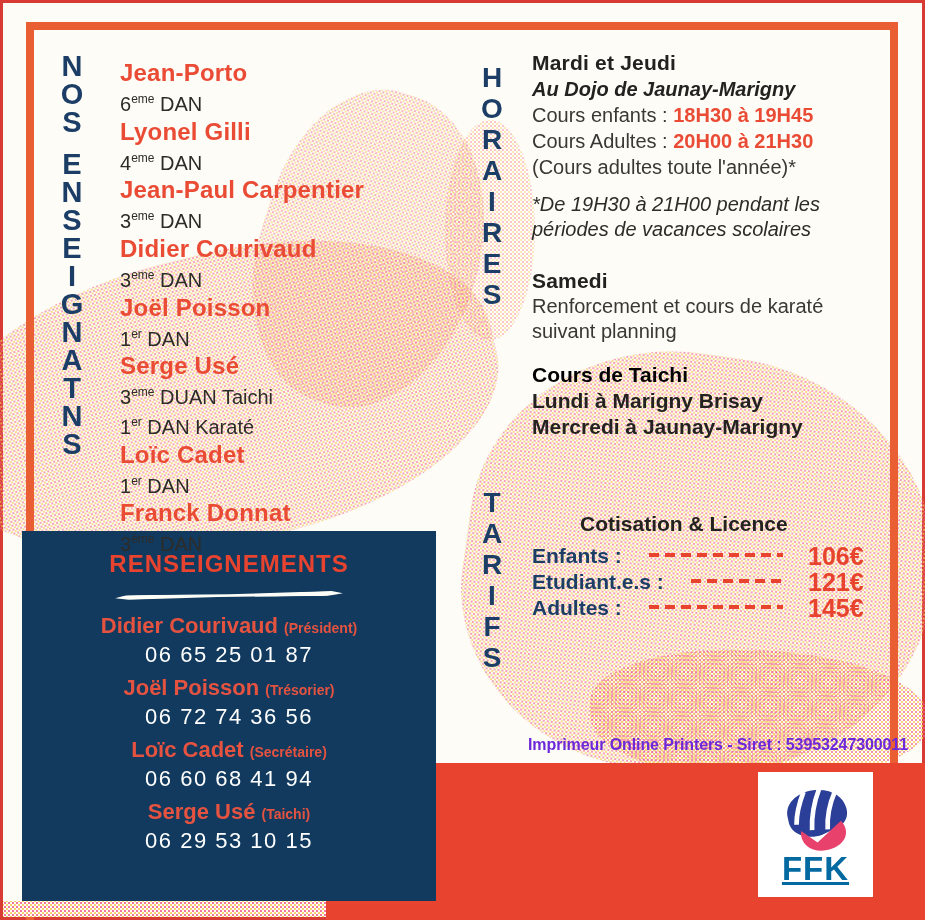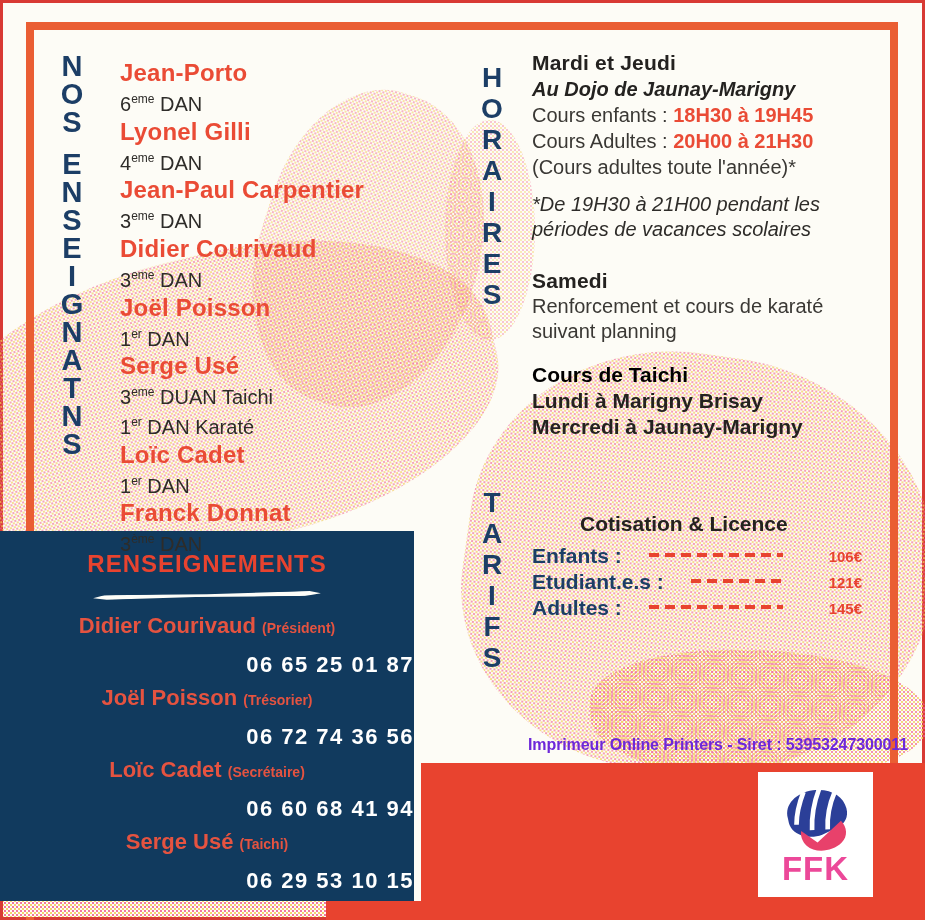--- a/index.html
+++ b/index.html
@@ -72,43 +72,43 @@
   .taichi-title{color:#000000; font-weight:800; font-size:21px; line-height:26px;}
   .taichi-line{font-weight:800; font-size:21px; line-height:26px; color:#242220;}
 
   
   #tarifs-content{position:absolute; left:532px; top:511px; width:330px; z-index:6;}
   .t-title{font-weight:800; font-size:21px; line-height:26px; color:#242220; margin-bottom:6px;padding-left:48px;}
   .tarif-row{display:flex; align-items:center; height:26px;gap:17px;}
   .t-label{color:#1c3e66; font-weight:800; font-size:21px; white-space:nowrap;}
   .t-leader{flex:1; height:4px; margin:0 8px 2px 10px;
     background:repeating-linear-gradient(90deg,#e8432f 0 10px, transparent 10px 16px);}
-  .t-price{color:#e8432f; font-weight:800; font-size:15px; width:54px; text-align:right;}
+  .t-price{color:#e8432f; font-weight:800; font-size:25px; width:54px; text-align:right;}
 
   
   #imprimeur{position:absolute; left:528px; top:736px; width:395px; z-index:6;
     color:#6d28d9; font-weight:800; font-size:16px; letter-spacing:-.1px;}
 
   
-  #renseignements{position:absolute; left:0; top:531px; width:414px; height:370px;
+  #renseignements{position:absolute; left:22px; top:531px; width:414px; height:370px;
     background:#113a5e; z-index:5; box-sizing:border-box; padding-top:19px;}
   .r-title{text-align:center; color:#e8432f; font-weight:800; font-size:24px; letter-spacing:1px;}
   .brush{width:228px; height:5px; background:#fdfdf8; margin:15px auto 16px; border-radius:3px;
     transform:rotate(-1.2deg);
     clip-path:polygon(0 55%,5% 0,50% 25%,95% 5%,100% 55%,93% 100%,45% 75%,6% 95%);}
   .contact{text-align:center; margin-bottom:9px;}
   .c-name{color:#e55340; font-weight:800; font-size:22px; line-height:24px;}
   .c-role{font-size:14px; font-weight:700;}
-  .c-phone{color:#ffffff; font-weight:700; font-size:22px; line-height:25px; letter-spacing:1.5px; margin-top:12px;text-align:right;}
+  .c-phone{color:#ffffff; font-weight:400; font-size:22px; line-height:25px; letter-spacing:1.5px; margin-top:2px;}
 
   
   #ffk-logo{position:absolute; left:758px; top:772px; width:115px; height:125px; background:#ffffff;
     z-index:6; display:flex; flex-direction:column; align-items:center; justify-content:center;}
   #ffk-logo svg{display:block;}
-  .ffk-text{font-weight:800; font-size:33px; letter-spacing:1px; color:#ec4899; line-height:32px; margin-top:-2px;}
+  .ffk-text{font-weight:800; font-size:33px; letter-spacing:1px; color:#0369a1; line-height:32px; margin-top:-2px;text-decoration:underline;}
 </style>
 </head>
 <body>
 
 <div class="page">
 
   <div class="outer-border"></div>
 
   <div class="blob" id="blob1"></div>
   <div class="blob" id="blob2"></div>

